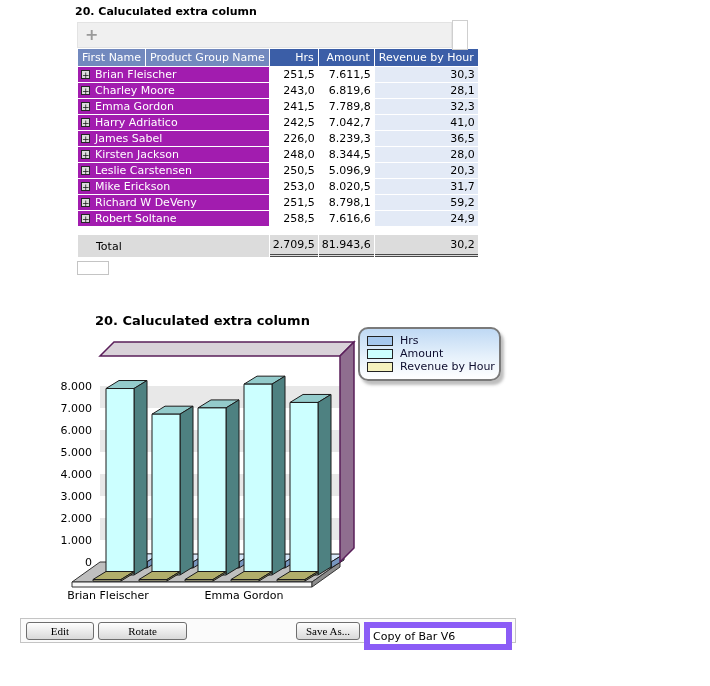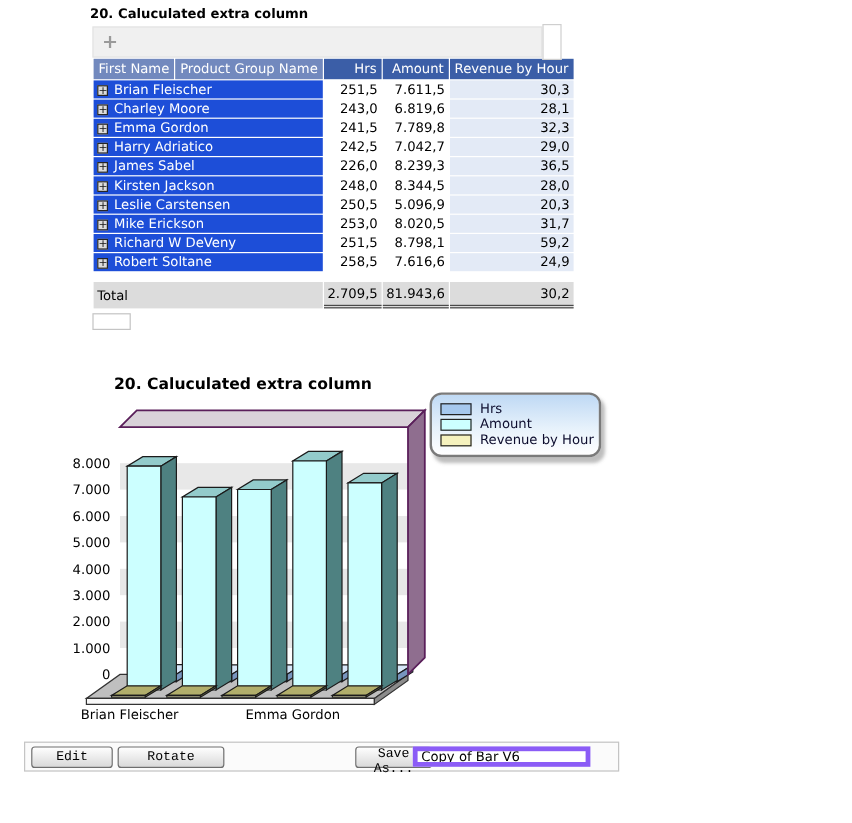--- a/index.html
+++ b/index.html
@@ -10,49 +10,49 @@
 
   .table-section{position:absolute;left:77px;top:22px;width:400px;}
   .grid-toolbar{width:375px;height:26px;background:#f0f0f0;border:1px solid #e3e3e3;box-sizing:border-box;position:relative;}
   .add-plus{position:absolute;left:7px;top:2px;font-size:16px;font-weight:bold;color:#9a9a9a;cursor:pointer;line-height:20px;}
   .corner-box{position:absolute;left:375px;top:-2px;width:16px;height:30px;background:#fff;border:1px solid #cfcfcf;box-sizing:border-box;}
 
   table.data-table{border-collapse:separate;border-spacing:1px;font-size:11px;table-layout:fixed;margin-top:0;}
   table.data-table th{font-weight:normal;color:#fff;height:17px;white-space:nowrap;overflow:hidden;}
   .hdr-light{background:#7289be;text-align:right;padding:0 4px;}
   .hdr-dark{background:#3b5ea7;text-align:right;padding:0 4px;}
-  td.name-cell{background:#1d4ed8;color:#fff;height:15px;padding:0 3px;white-space:nowrap;}
+  td.name-cell{background:#a21caf;color:#fff;height:15px;padding:0 3px;white-space:nowrap;}
   .expand{display:inline-block;width:9px;height:9px;line-height:8px;font-size:9px;text-align:center;
           border:1px solid #262626;background:#dcdcdc;color:#111;margin-right:5px;box-sizing:border-box;cursor:pointer;}
   td.num{background:#fff;text-align:right;padding:0 3px;white-space:nowrap;color:#000;margin-left:16px;}
   td.rev{background:#e3eaf6;}
   tr.spacer td{height:5px;background:transparent;}
   tr.total-row td{background:#dcdcdc;height:19px;}
   tr.total-row td.num{background:#dcdcdc;border-bottom:3px double #4a4a4a;}
-  td.total-label{padding:0 3px;color:#000;}
+  td.total-label{padding:0 18px;color:#000;}
   .mini-box{width:30px;height:12px;background:#fff;border:1px solid #c4c4c4;margin-top:3px;}
 
   .chart-title{position:absolute;left:95px;top:313px;font-size:13px;font-weight:bold;color:#000;}
   .chart-svg{position:absolute;left:30px;top:328px;}
   .chart-svg text{font-family:"DejaVu Sans",sans-serif;font-size:11px;fill:#000;}
 
   .legend{position:absolute;left:358px;top:327px;width:124px;padding:5px 8px 6px 7px;border:2px solid #7a7a7a;
           border-radius:10px;background:linear-gradient(180deg,#bfd9f4,#e6f1fb 55%,#ffffff);
           box-shadow:3px 4px 3px rgba(110,110,110,.45);}
   .legend-row{display:flex;align-items:center;height:13px;font-size:11px;color:#0d0d2e;white-space:nowrap;}
   .swatch{width:26px;height:10px;border:1px solid #222;margin-right:7px;flex:0 0 auto;box-sizing:border-box;}
 
   .footer-bar{position:absolute;left:20px;top:618px;width:496px;height:25px;background:#fbfbfb;
               border:1px solid #c4c4c4;box-sizing:border-box;}
-  .btn{position:absolute;top:3px;height:18px;font-family:Liberation Mono, monospace;font-size:11px;color:#000;
+  .btn{position:absolute;top:3px;height:18px;font-family:Liberation Serif, serif;font-size:11px;color:#000;
        border:1px solid #6e6e6e;border-radius:3px;background:linear-gradient(#fefefe,#d9d9d9);padding:0;cursor:pointer;}
   .btn-edit{left:5px;width:68px;}
   .btn-rotate{left:77px;width:89px;}
   .btn-saveas{left:275px;width:64px;}
-  .save-input{position:absolute;left:323px;top:3px;width:148px;height:17px;border:4px solid #8b5cf6;
+  .save-input{position:absolute;left:343px;top:3px;width:148px;height:28px;border:6px solid #8b5cf6;
               font-family:"DejaVu Sans",sans-serif;font-size:11px;padding:0 3px;box-sizing:border-box;background:#fff;}
 </style>
 </head>
 <body>
 
 <div class="table-title">20. Caluculated extra column</div>
 
 <div class="table-section">
   <div class="grid-toolbar">
     <span class="add-plus">+</span>
@@ -90,21 +90,21 @@
     <tr>
       <td class="name-cell" colspan="2"><span class="expand">+</span><span>Emma Gordon</span></td>
       <td class="num">241,5</td>
       <td class="num">7.789,8</td>
       <td class="num rev">32,3</td>
     </tr>
     <tr>
       <td class="name-cell" colspan="2"><span class="expand">+</span><span>Harry Adriatico</span></td>
       <td class="num">242,5</td>
       <td class="num">7.042,7</td>
-      <td class="num rev">29,0</td>
+      <td class="num rev">41,0</td>
     </tr>
     <tr>
       <td class="name-cell" colspan="2"><span class="expand">+</span><span>James Sabel</span></td>
       <td class="num">226,0</td>
       <td class="num">8.239,3</td>
       <td class="num rev">36,5</td>
     </tr>
     <tr>
       <td class="name-cell" colspan="2"><span class="expand">+</span><span>Kirsten Jackson</span></td>
       <td class="num">248,0</td>

